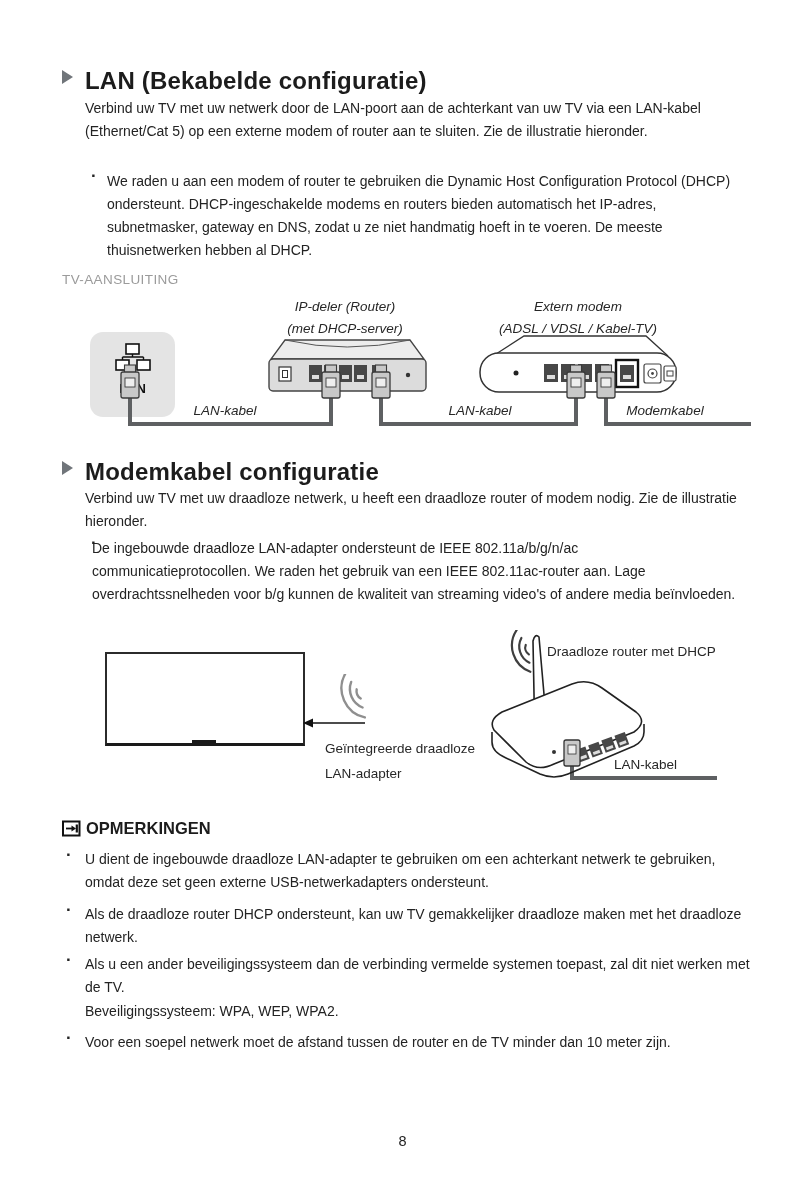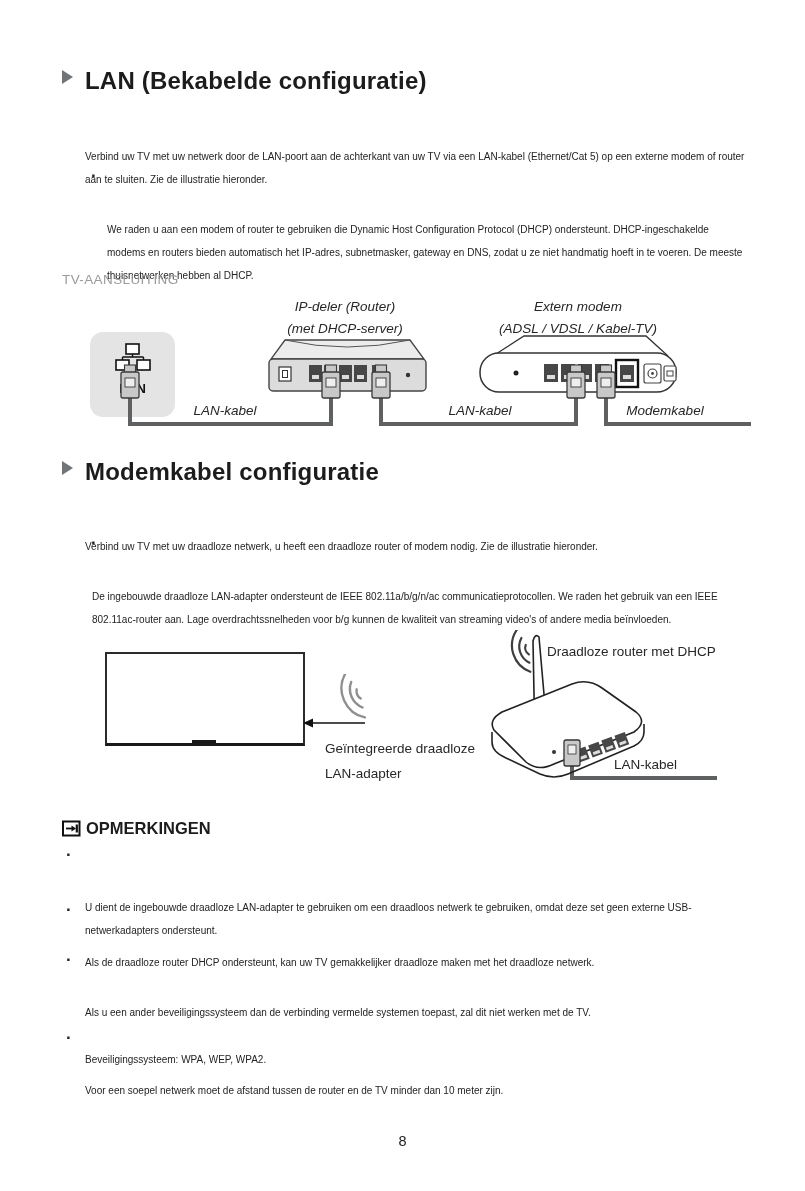--- a/index.html
+++ b/index.html
@@ -3,21 +3,21 @@
 <meta charset="utf-8">
 <style>
   html,body { margin:0; padding:0; }
   body {
     width:805px; height:1191px; position:relative; background:#ffffff;
     font-family:"Liberation Sans", sans-serif; color:#232323; overflow:hidden;
   }
   .abs { position:absolute; }
   .sec-title { font-size:24px; font-weight:700; color:#1c1c1c; letter-spacing:0.2px; }
   .tri { width:0; height:0; border-left:11px solid #70757a; border-top:7px solid transparent; border-bottom:7px solid transparent; }
-  .para { font-size:10px; line-height:23px; color:#232323;margin-top:48px; }
+  .para { font-size:14px; line-height:23px; color:#232323; }
   .dot::before { content:"·"; font-size:17px; font-weight:700; color:#232323; }
   .dlab { font-size:13.5px; line-height:22px; color:#272727; }
   .center { text-align:center;font-style:italic; }
   .caption { font-size:13.5px; color:#9b9b9b; letter-spacing:0.4px;text-align:center; }
   .cable { fill:none; stroke:#5e6062; stroke-width:4; }
   .tv-panel { background:#e4e4e4; border-radius:13px; width:85px; height:85px; text-align:center;margin-top:40px; }
   .tv-panel .port-name { font-size:13px; font-weight:700; color:#111; margin-top:2px; }
   .tv2 { width:196px; height:89px; background:#fff; border:2px solid #2b2b2b; border-bottom:3px solid #1a1a1a; }
   .tv2-stand { width:24px; height:4px; background:#1a1a1a; }
   .notes-title { font-size:16.5px; font-weight:700; color:#1c1c1c; }
@@ -205,21 +205,21 @@
 
 <svg class="abs" style="left:62px; top:820px" width="19" height="17" viewBox="0 0 19 17">
   <rect x="1" y="1.5" width="16.5" height="14" fill="#fff" stroke="#111" stroke-width="2"></rect>
   <line x1="4" y1="8.5" x2="10" y2="8.5" stroke="#111" stroke-width="1.8"></line>
   <polygon points="9.5,5.5 14,8.5 9.5,11.5" fill="#111"></polygon>
   <line x1="14.8" y1="4.5" x2="14.8" y2="12.5" stroke="#111" stroke-width="2.2"></line>
 </svg>
 <div class="abs notes-title" style="left:86px; top:819px">OPMERKINGEN</div>
 
 <span class="abs dot" style="left:66px; top:845px"></span>
-<div class="abs para" style="left:85px; top:848px; width:668px">U dient de ingebouwde draadloze LAN-adapter te gebruiken om een draadloos netwerk te gebruiken, omdat deze set geen externe USB-netwerkadapters ondersteunt.</div>
+<div class="abs para" style="left:85px; top:848px; width:668px">U dient de ingebouwde draadloze LAN-adapter te gebruiken om een achterkant netwerk te gebruiken, omdat deze set geen externe USB-netwerkadapters ondersteunt.</div>
 
 <span class="abs dot" style="left:66px; top:900px"></span>
 <div class="abs para" style="left:85px; top:903px; width:668px">Als de draadloze router DHCP ondersteunt, kan uw TV gemakkelijker draadloze maken met het draadloze netwerk.</div>
 
 <span class="abs dot" style="left:66px; top:950px"></span>
 <div class="abs para" style="left:85px; top:953px; width:668px">Als u een ander beveiligingssysteem dan de verbinding vermelde systemen toepast, zal dit niet werken met de TV.</div>
 <div class="abs para" style="left:85px; top:1000px; width:668px">Beveiligingssysteem: WPA, WEP, WPA2.</div>
 
 <span class="abs dot" style="left:66px; top:1028px"></span>
 <div class="abs para" style="left:85px; top:1031px; width:668px">Voor een soepel netwerk moet de afstand tussen de router en de TV minder dan 10 meter zijn.</div>

